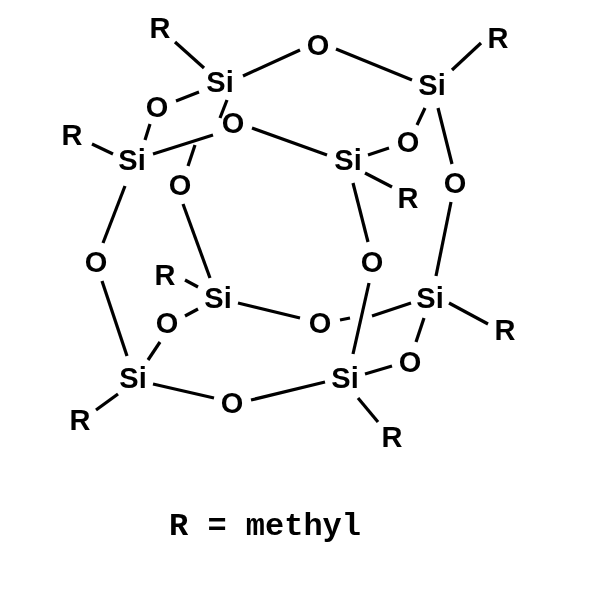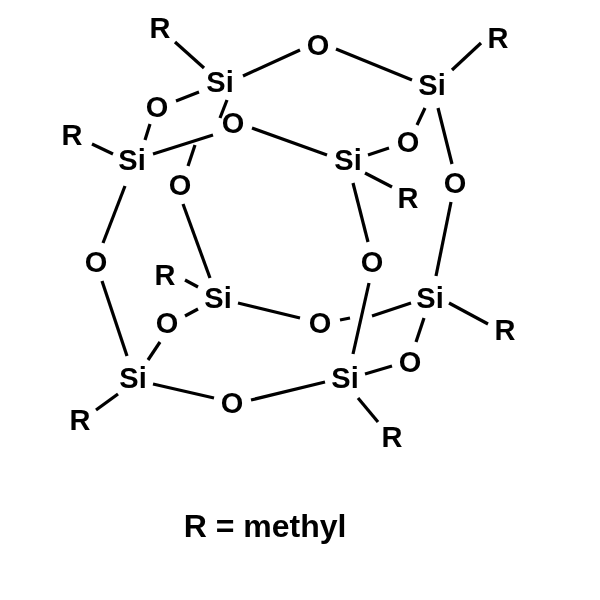--- a/index.html
+++ b/index.html
@@ -4,21 +4,21 @@
 <style>
   html, body { margin: 0; padding: 0; background: #ffffff; }
   body { width: 600px; height: 600px; position: relative; overflow: hidden; }
   #diagram { position: absolute; left: 0; top: 0; width: 600px; height: 600px; }
   .atom { font-family: "Liberation Sans", sans-serif; font-weight: bold; fill: #000; text-anchor: middle; dominant-baseline: central; }
   .atom-si { font-size: 29px; }
   .atom-o { font-size: 29px; }
   .atom-r { font-size: 29px; }
   .bond { stroke: #000; stroke-width: 3.2; stroke-linecap: butt; }
   .caption { position: absolute; left: 0; width: 530px; top: 508px; text-align: center;
-             font-family: Liberation Sans, sans-serif; font-weight: bold; font-size: 32px; color: #000; }
+             font-family: Liberation Mono, monospace; font-weight: bold; font-size: 32px; color: #000; }
 </style>
 </head>
 <body>
 
 <svg id="diagram" viewBox="0 0 600 600" xmlns="http://www.w3.org/2000/svg">
   <g id="bonds">
       <line x1="175" y1="42" x2="204" y2="68" class="bond"></line>
       <line x1="243" y1="76" x2="300" y2="50" class="bond"></line>
       <line x1="336" y1="49" x2="412" y2="80" class="bond"></line>
       <line x1="452" y1="70" x2="481" y2="43" class="bond"></line>

